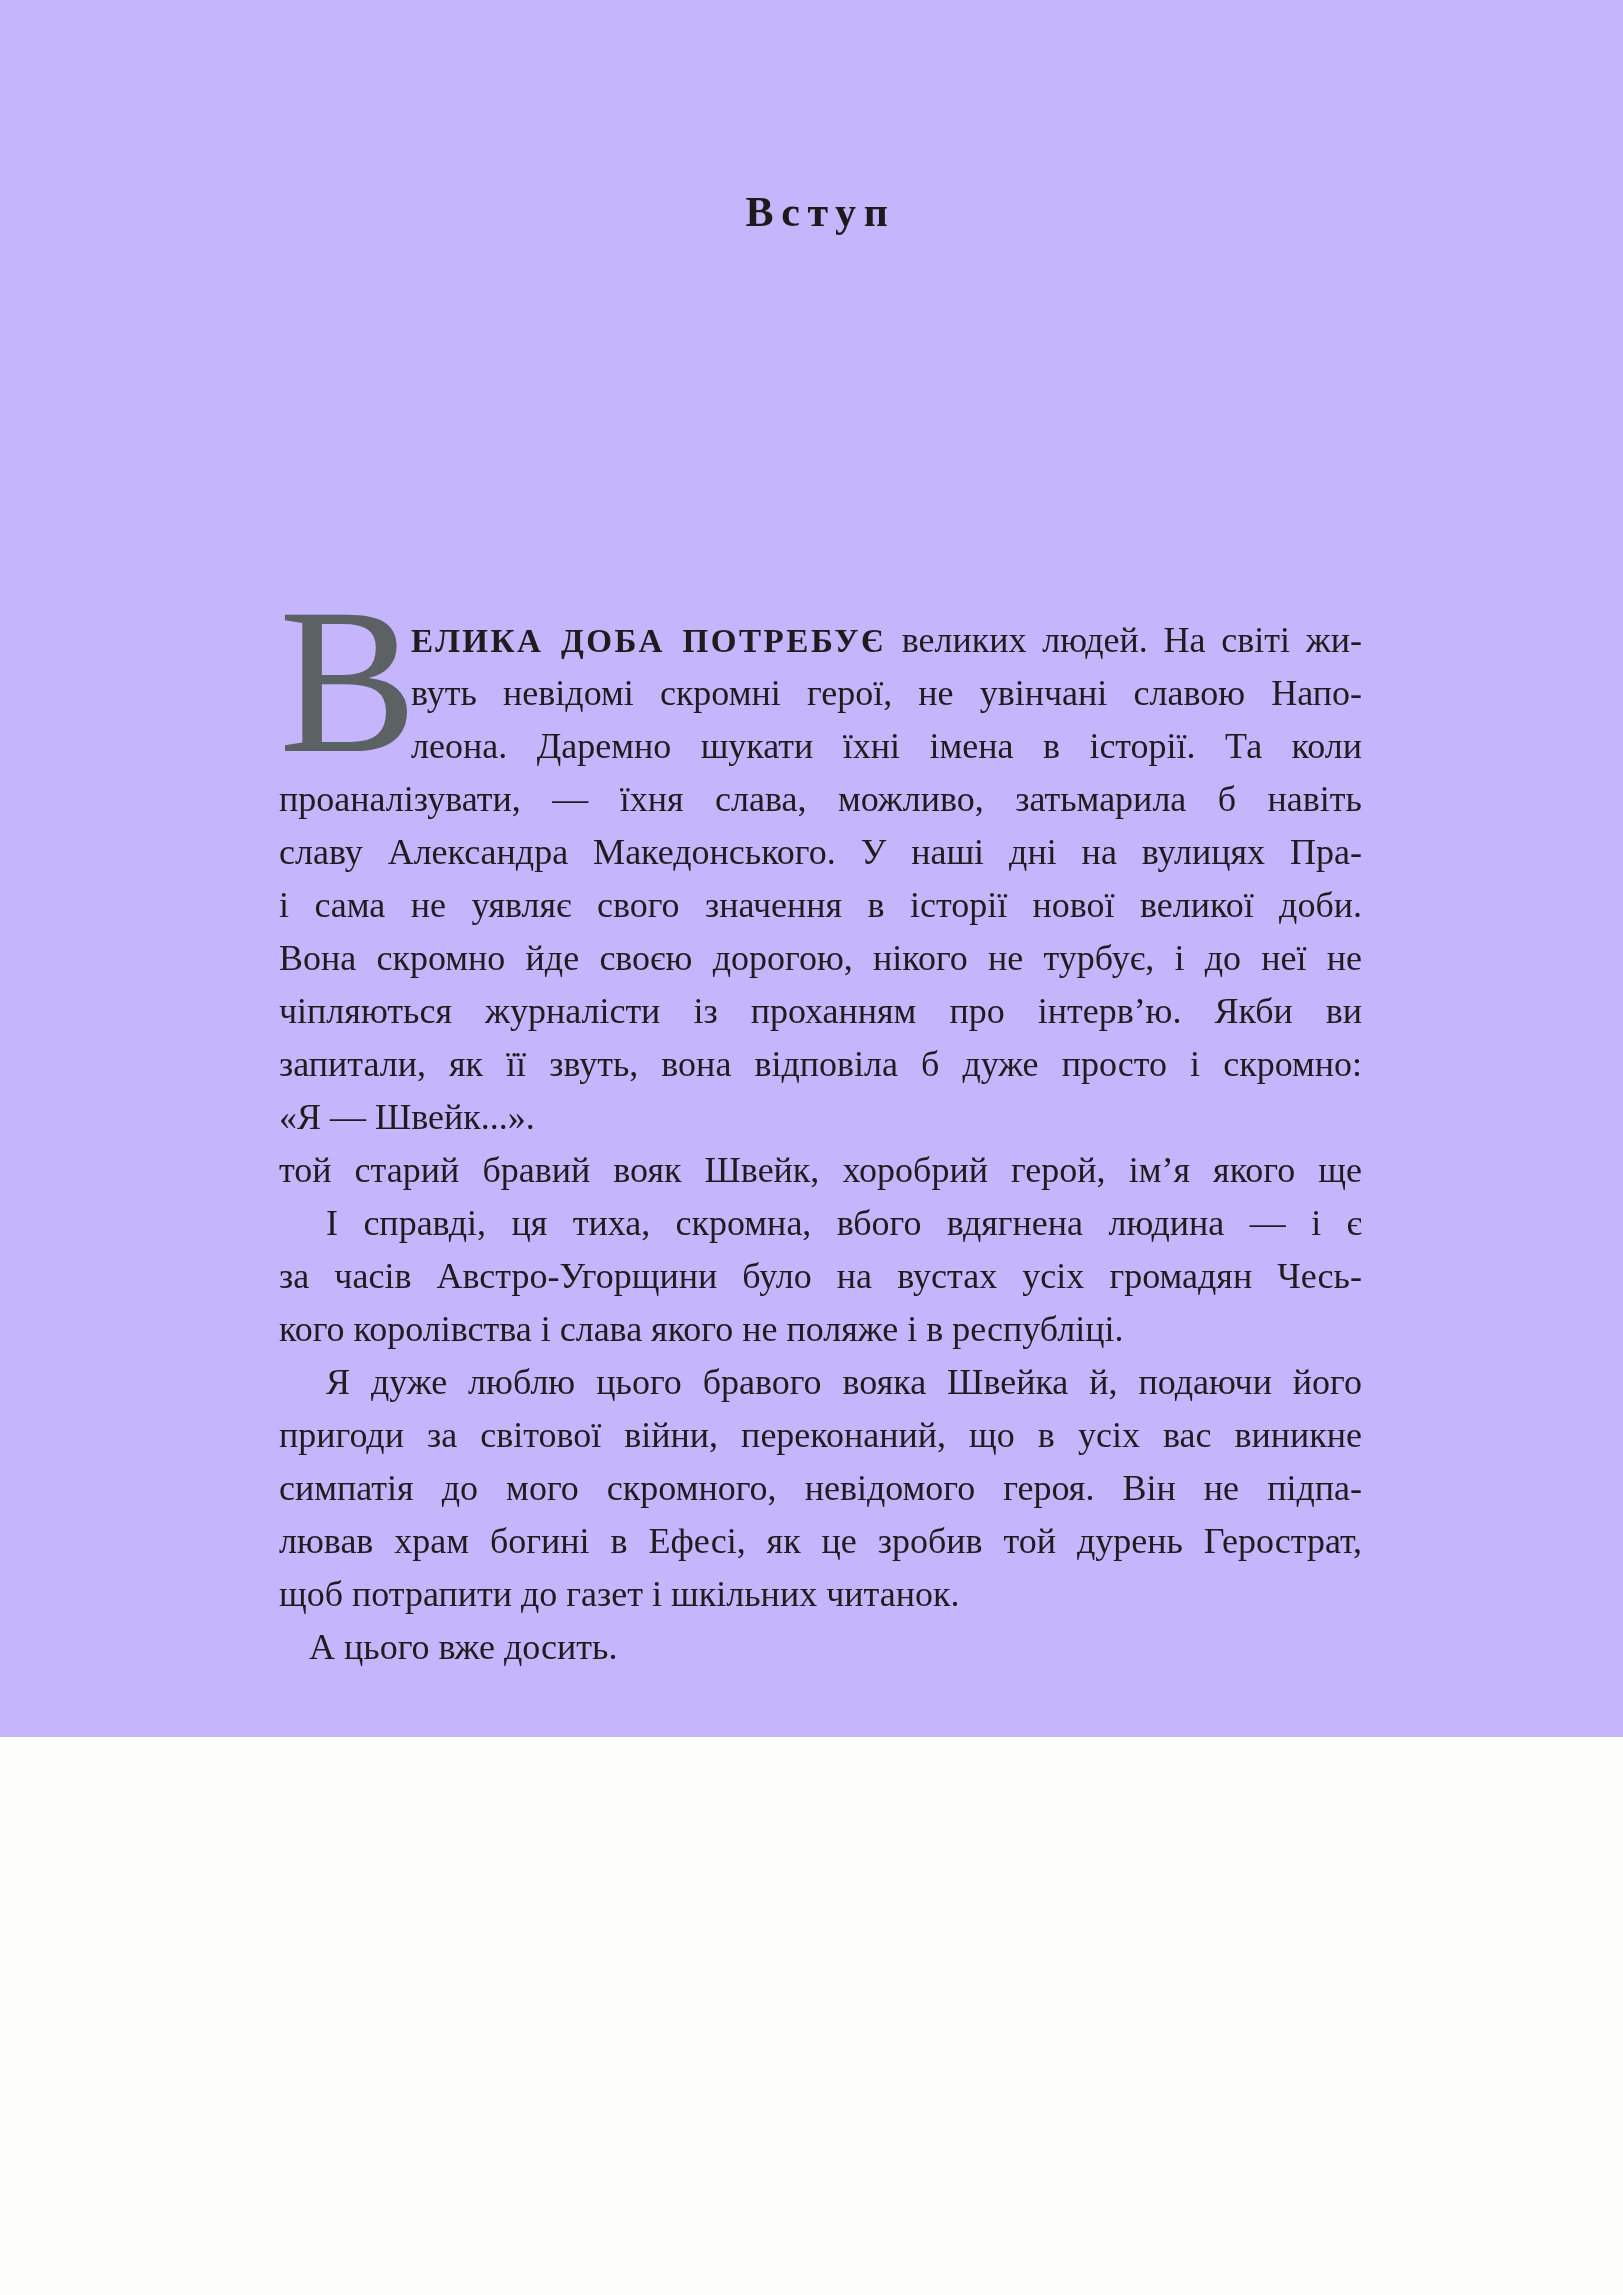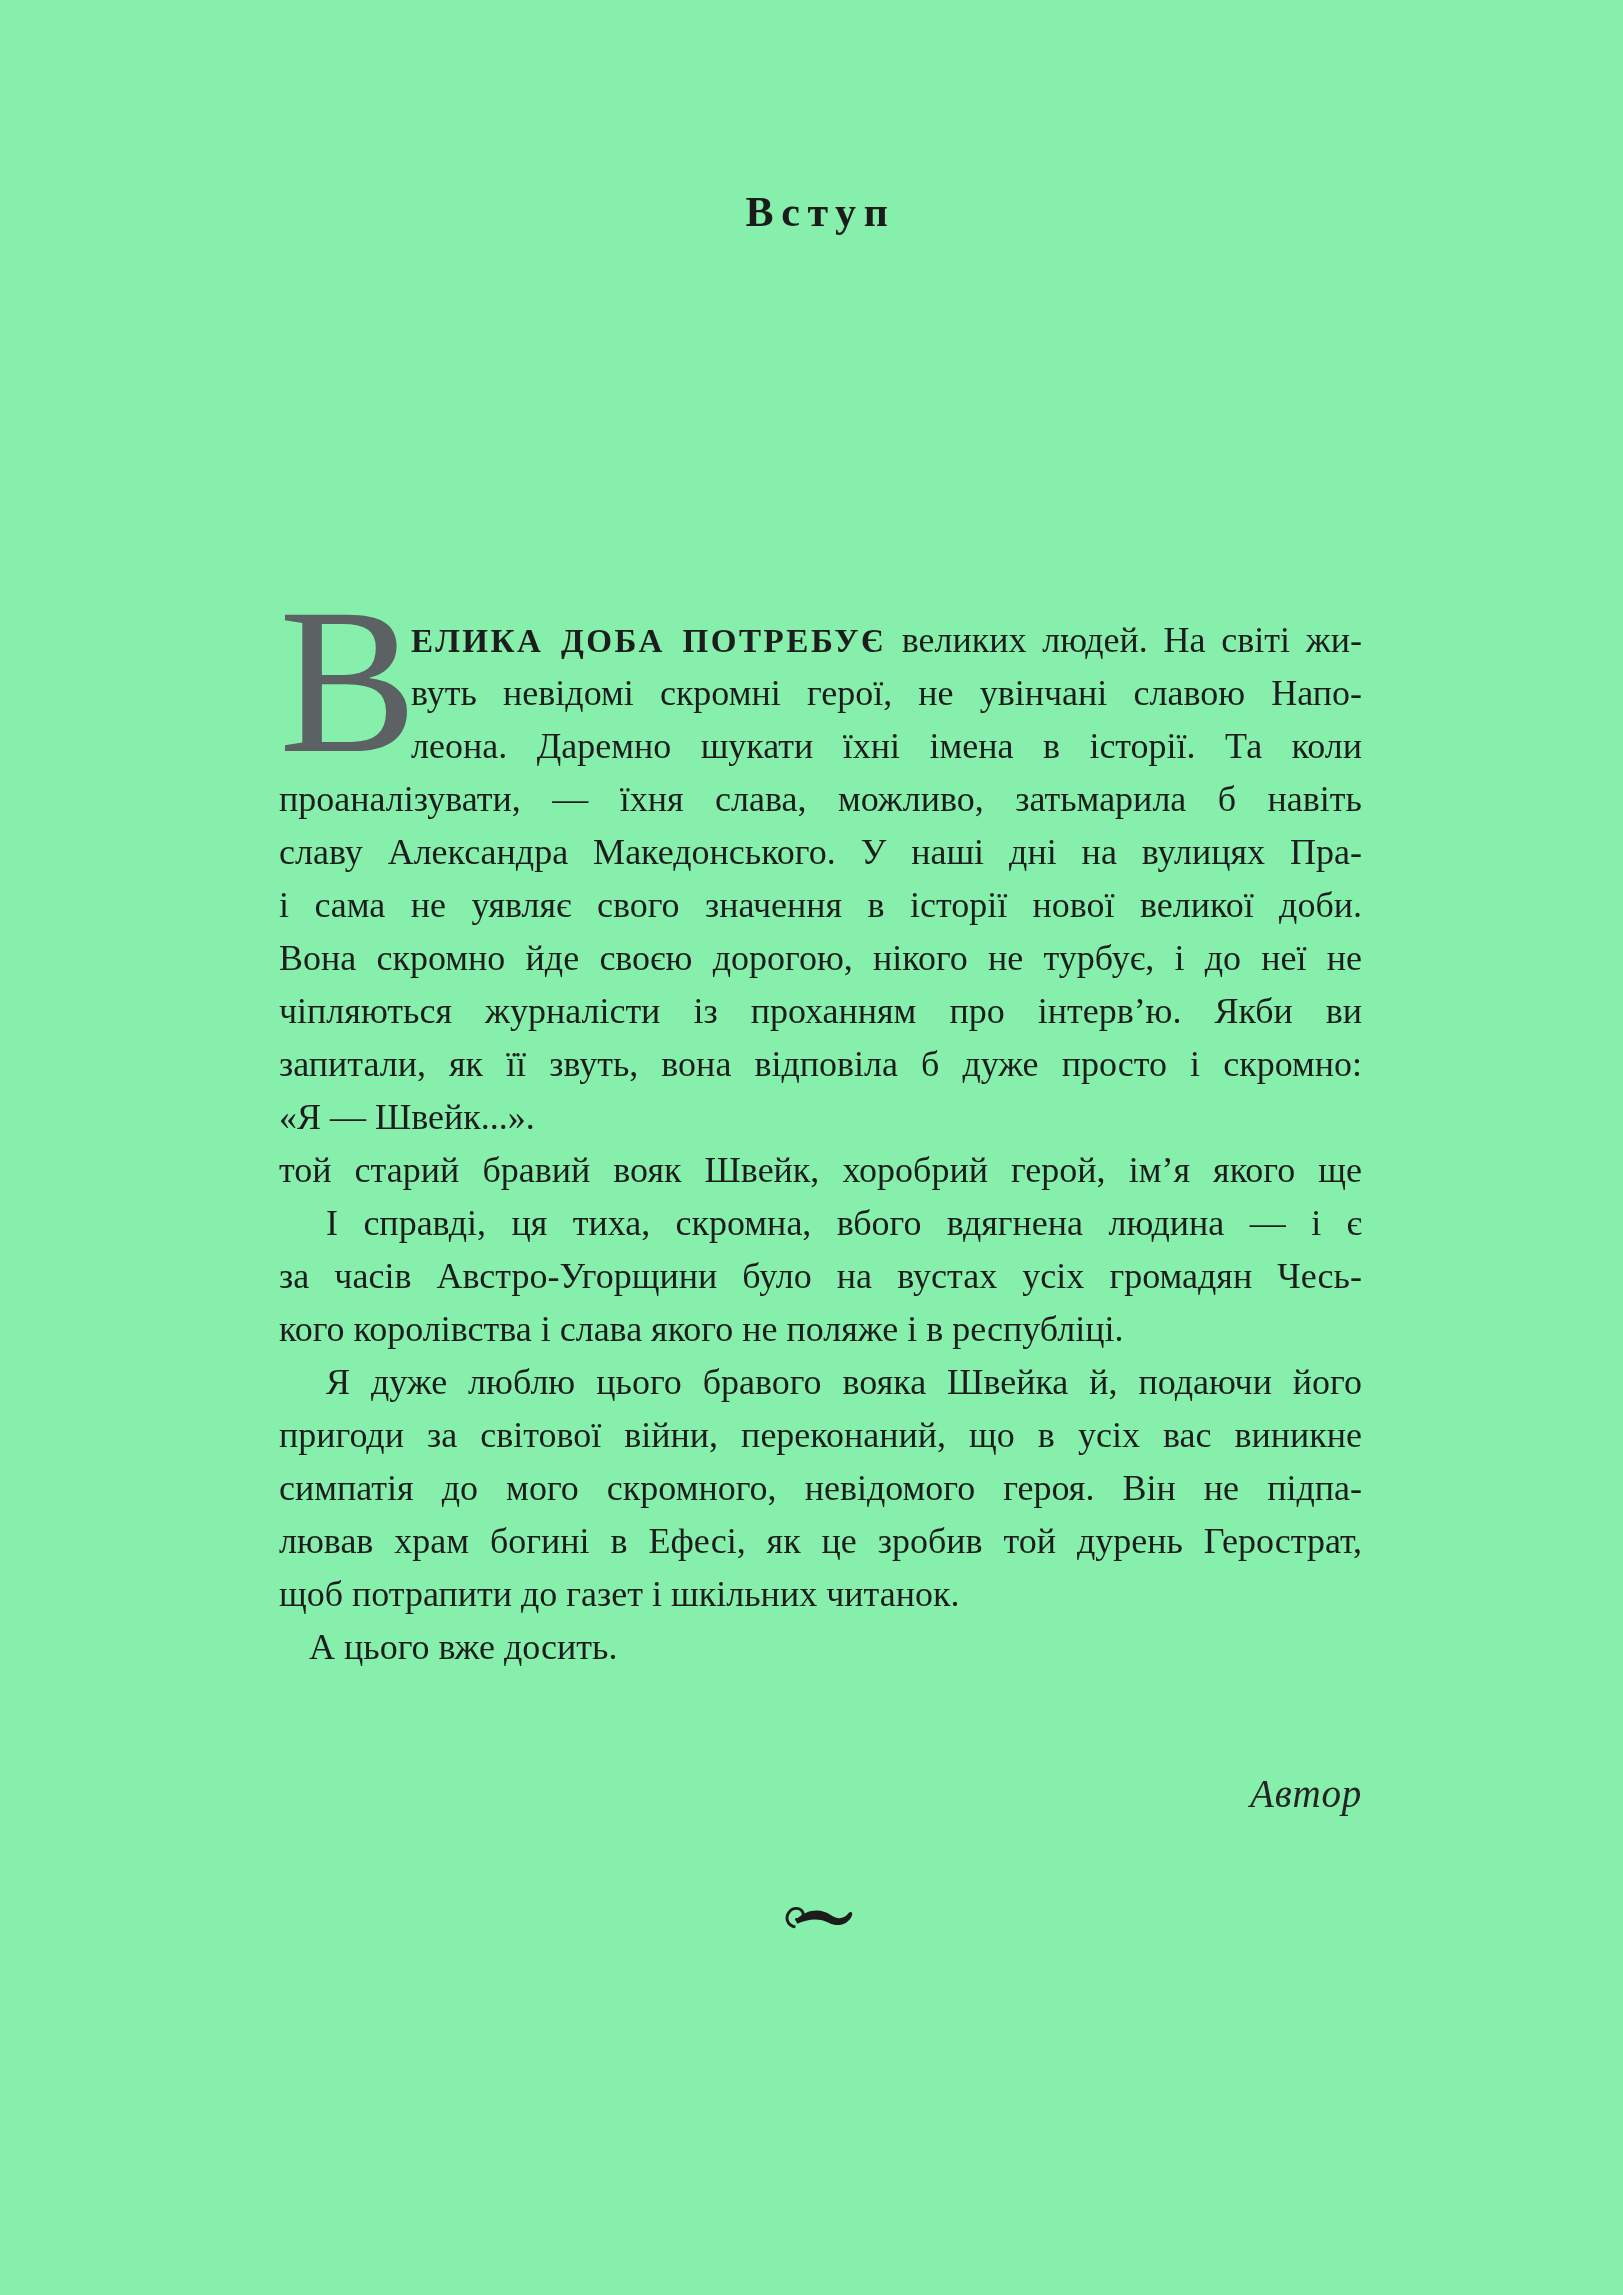--- a/index.html
+++ b/index.html
@@ -4,23 +4,23 @@
 <style>
   html, body { margin: 0; padding: 0; }
   body {
     width: 1624px; height: 2295px;
     background: #fcfcfb;
     font-family: "Liberation Serif", serif;
     color: #1d1d1d;
   }
   .page {
     position: relative;
-    width: 1624px; height: 2295px;
+    width: 1624px; height: 1737px;
     overflow: hidden;
-    background: #86efac;
+    background: #c4b5fd;
   }
   .chapter-title {
     position: absolute;
     top: 188px; left: 279px; width: 1083px;
     margin: 0;
     text-align: center;
     font-size: 42px;
     font-weight: 700;
     letter-spacing: 7.6px;
     color: #1b1b1b;

